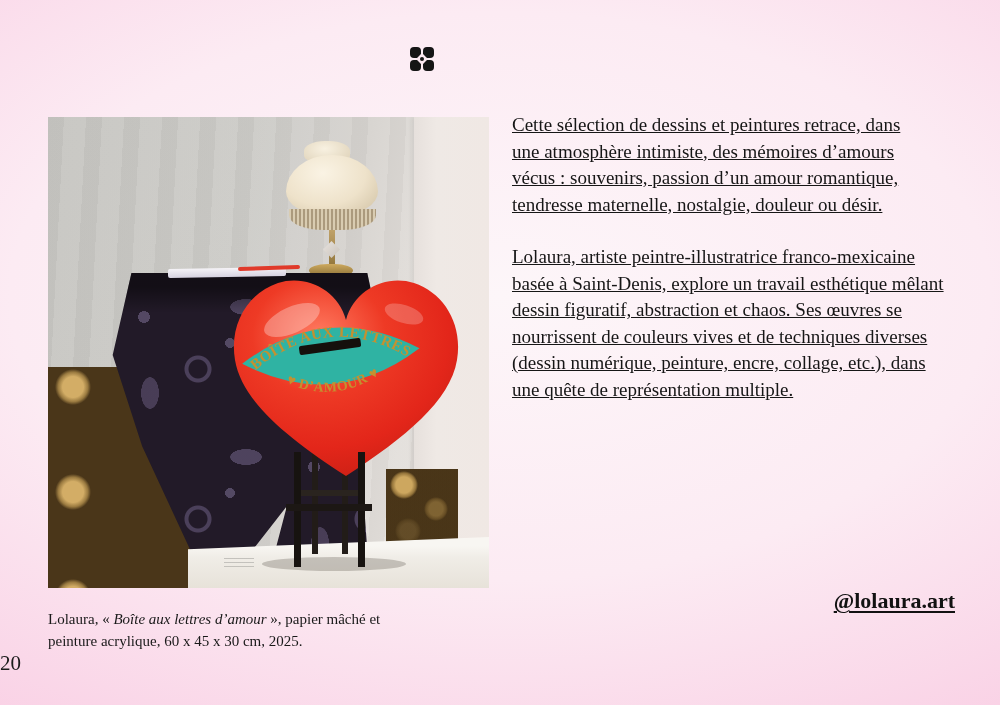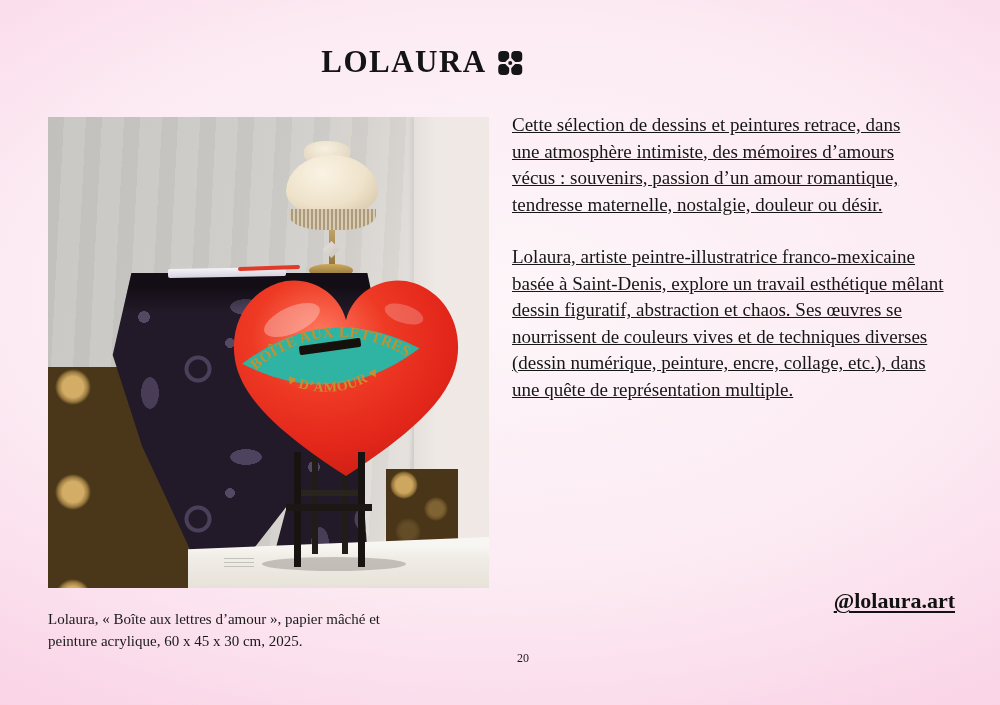--- a/index.html
+++ b/index.html
@@ -100,39 +100,38 @@
   .body-text{
     position:absolute;left:512px;top:112px;width:478px;
     font-size:19px;line-height:1.395;color:#161616;text-decoration:underline;
   }
   .body-text p{margin:0 0 26px 0;white-space:pre-line;position:static;}
   
   .caption{
     position:absolute;left:48px;top:594px;width:364px;
     font-size:15px;line-height:1.45;color:#191919;
   }
-  .caption .work-title{}
+  .caption .work-title{font-style:italic;}
   .insta-link{
     position:absolute;right:45px;top:588px;
     font-size:22px;font-weight:bold;color:#121212;
     text-decoration:underline;text-underline-offset:3px;text-decoration-thickness:1.5px;
     white-space:nowrap;
   }
   .page-number{
-    position:absolute;left:0;right:0;top:651px;text-align:center;
-    font-size:12px;color:#1b1b1b;padding-left:46px;
+    position:absolute;left:0;right:0;top:651px;text-align:left;
+    font-size:21px;color:#1b1b1b;
   }
 </style>
 </head>
 <body>
 
 <div class="page">
 
   <div class="title-wrap">
-    <span class="title">LOLAURA</span>
     <svg class="ornament" viewBox="0 0 26 26" aria-hidden="true">
       <rect x="1" y="1" width="11" height="11" rx="4" fill="#151515"></rect>
       <rect x="14" y="1" width="11" height="11" rx="4" fill="#151515"></rect>
       <rect x="1" y="14" width="11" height="11" rx="4" fill="#151515"></rect>
       <rect x="14" y="14" width="11" height="11" rx="4" fill="#151515"></rect>
       <rect x="8.8" y="8.8" width="8.4" height="8.4" transform="rotate(45 13 13)" fill="#fbe7f0"></rect>
       <circle cx="13" cy="13" r="2" fill="#151515"></circle>
     </svg>
   </div>
 

